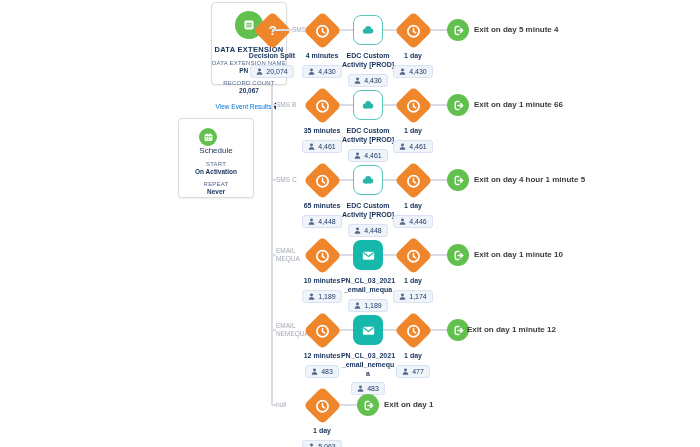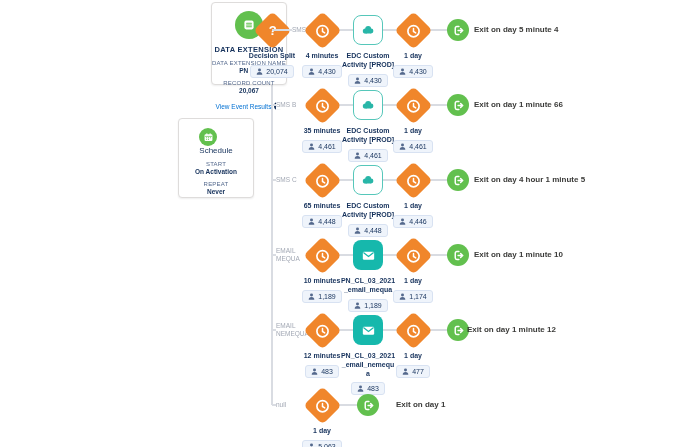--- a/index.html
+++ b/index.html
@@ -516,16 +516,16 @@
     </div>
 
     <div class="exit-wrap" style="left: 357px;">
       <div class="exit-circle">
         <svg width="13" height="13" viewBox="0 0 16 16">
           <path d="M8.5 3.2 H6 a2 2 0 0 0 -2 2 v5.6 a2 2 0 0 0 2 2 h2.5" fill="none" stroke="#fff" stroke-width="1.8" stroke-linecap="round"></path>
           <path d="M7.5 8 h5.4 M10.6 5.6 L13.2 8 L10.6 10.4" fill="none" stroke="#fff" stroke-width="1.8" stroke-linecap="round" stroke-linejoin="round"></path>
         </svg>
       </div>
     </div>
-    <div class="exit-text" style="left: 384px; margin-left: 12px;">Exit on day 1</div>
+    <div class="exit-text" style="left: 384px;">Exit on day 1</div>
   </div>
     </div>
 </div>
 
 </body></html>

